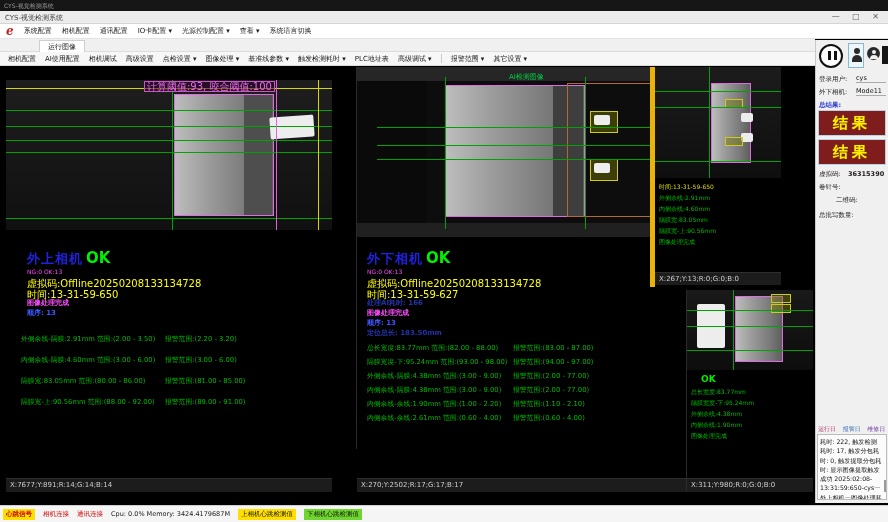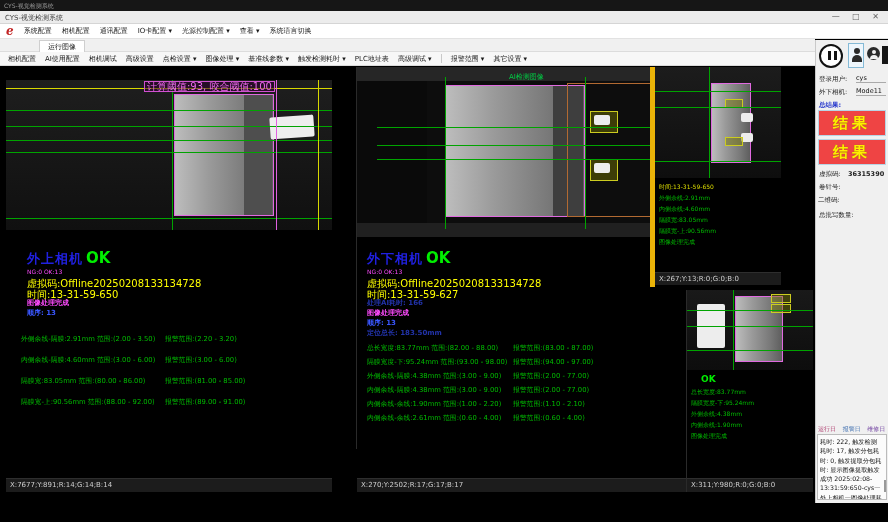--- a/index.html
+++ b/index.html
@@ -43,21 +43,21 @@
   .oks{font-size:9px;font-weight:bold;color:#00ee00;}
   .ovl-label{position:absolute;border:1px solid #d050d0;color:#ee6aee;background:rgba(45,0,45,.55);font-size:10px;padding:0 2px;line-height:9px;}
   .ailabel{position:absolute;color:#00cc44;font-size:7px;}
   .part{position:absolute;border:1px solid #e06ae0;background:linear-gradient(90deg,#bdbdbd 0%,#9a9a9a 35%,#787878 75%,#5e5e5e 100%);box-sizing:border-box;}
   .blob{position:absolute;background:#ededed;border-radius:2px;}
   .ybox{position:absolute;border:1px solid #cccc20;background:rgba(120,120,0,.45);}
   
   #rightpanel{left:815px;top:40px;width:73px;height:463px;background:#f0f0f0;border-left:1px solid #c9c9c9;box-sizing:border-box;}
   .rlbl{position:absolute;font-size:6.5px;color:#222;}
   .rval{position:absolute;font-size:6.5px;color:#111;border-bottom:1px solid #aaa;min-width:30px;}
-  .resultbox{position:absolute;left:2px;width:68px;height:26px;background:#ef4444;border:1px solid #b8d4e4;box-sizing:border-box;
+  .resultbox{position:absolute;left:2px;width:68px;height:26px;background:#7f1d1d;border:1px solid #b8d4e4;box-sizing:border-box;
              color:#ffee00;font-weight:bold;font-size:15px;text-align:center;line-height:25px;letter-spacing:4px;
              text-shadow:0 0 1px #887700;}
   .pausebtn{position:absolute;left:3px;top:4px;width:24px;height:24px;border-radius:50%;border:2.5px solid #111;background:#fff;box-sizing:border-box;}
   .pausebtn i{position:absolute;top:5px;width:3px;height:9px;background:#111;}
   .personbtn{position:absolute;left:32px;top:3px;width:16px;height:25px;border:1px solid #85bad6;background:#eef6fc;box-sizing:border-box;}
   .phead{position:absolute;left:4.5px;top:4px;width:6px;height:6px;border-radius:50%;background:#2a2a2a;}
   .pbody{position:absolute;left:2.5px;top:11px;width:10px;height:7px;border-radius:5px 5px 0 0;background:#2a2a2a;}
   .circicon{position:absolute;left:51px;top:7px;width:13px;height:13px;border-radius:50%;background:#2a2a2a;}
   .circicon .phead{left:4.5px;top:2.5px;width:4px;height:4px;background:#f0f0f0;}
   .circicon .pbody{left:2.5px;top:7.5px;width:8px;height:4px;background:#f0f0f0;border-radius:4px 4px 0 0;}
@@ -270,26 +270,34 @@
     <span class="rlbl" style="left:3px;top:48px;">外下相机:</span>
     <span class="rval" style="left:40px;top:47px;width:30px;">Mode11</span>
     <span class="rlbl" style="left:3px;top:61px;color:#2233cc;font-weight:bold;">总结果:</span>
 
     <div class="resultbox" style="top:70px;">结果</div>
     <div class="resultbox" style="top:99px;">结果</div>
 
     <span class="rlbl" style="left:3px;top:130px;">虚拟码:</span>
     <span class="rlbl" style="left:32px;top:130px;font-weight:bold;">36315390</span>
     <span class="rlbl" style="left:3px;top:143px;">卷针号:</span>
-    <span class="rlbl" style="left:2px;top:156px;">二维码:</span>
+    <span class="rlbl" style="left:20px;top:156px;">二维码:</span>
     <span class="rlbl" style="left:3px;top:171px;">总批写数量:</span>
 
     <div class="logtabs">
       <span style="color:#b04070;">运行日志</span>
       <span style="color:#4070b0;">报警日志</span>
       <span style="color:#7040a0;">维修日志</span>
     </div>
     <div class="logbox">耗时: 222, 触发检测耗时: 17, 触发分包耗时: 0, 触发提取分包耗时: 显示图像提取触发成功 2025:02:08-13:31:59:650-cys一外上相机一图像处理耗时: 258.00ms</div>
     <div class="logscroll"></div>
   </div>
 
+  <div class="abs" id="statusbar">
+    <span class="badge-hb">心跳信号</span>
+    <span class="red">相机连接</span>
+    <span class="red">通讯连接</span>
+    <span>Cpu: 0.0% Memory: 3424.4179687M</span>
+    <span class="badge-up">上相机心跳检测值</span>
+    <span class="badge-dn">下相机心跳检测值</span>
+  </div>
 
 </div>
 
 </body></html>

